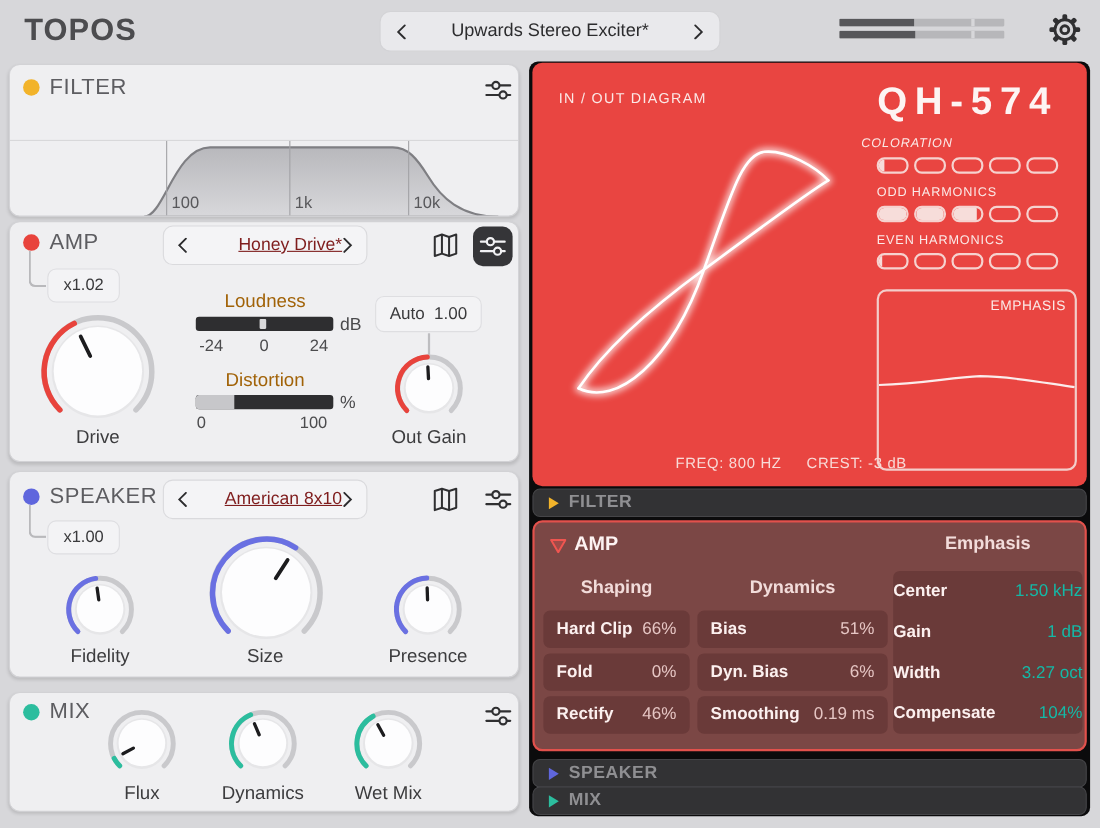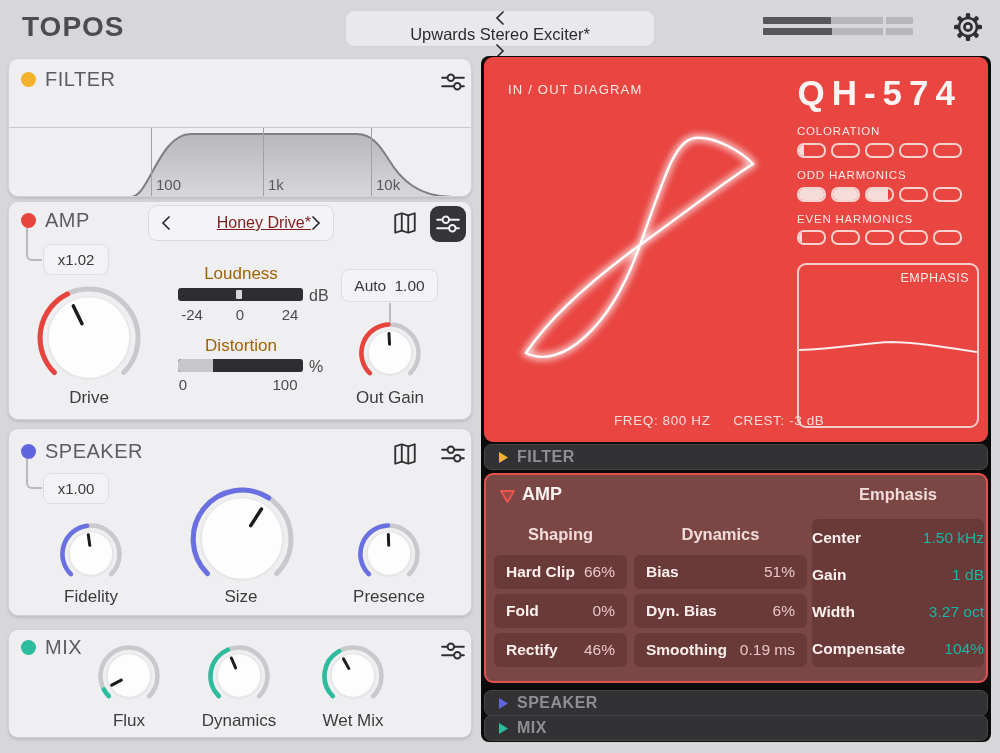--- a/index.html
+++ b/index.html
@@ -3,21 +3,21 @@
 <meta charset="utf-8">
 <style>
   * { margin:0; padding:0; box-sizing:border-box; }
   html,body { width:1000px; height:753px; }
   body { font-family:"Liberation Sans", sans-serif; background:#d7d7da; position:relative; overflow:hidden; }
   .abs { position:absolute; }
 
   
   .logo { left:22px; top:11px; font-size:28px; font-weight:700; letter-spacing:1px; color:#4c4c4f; }
   .main-preset { left:345px; top:10px; width:310px; height:37px; background:#e9e9ec; border:1px solid #d3d3d6;
-    border-radius:10px; display:flex; align-items:center; justify-content:space-between; padding:0 14px;flex-direction:column; }
+    border-radius:10px; display:flex; align-items:center; justify-content:space-between; padding:0 14px; }
   .main-preset .pname { font-size:16.5px; color:#2c2c2e; flex:1; text-align:center; }
   .meter { left:763px; top:17px; width:150px; }
   .meter-row { position:relative; height:7px; background:#b7b7ba; border-radius:1px; margin-bottom:4px; overflow:hidden; }
   .meter-fill { position:absolute; left:0; top:0; bottom:0; background:#57575a; }
   .meter-gap { position:absolute; top:0; bottom:0; width:3px; left:80%; background:#d7d7da; }
   .gearwrap { left:952px; top:11px; width:32px; height:32px; cursor:pointer; }
 
   
   .card { background:#efeff1; border:1px solid #d2d2d5; border-radius:10px; box-shadow:0 2px 3px rgba(0,0,0,.12); }
   .dot { position:absolute; width:15px; height:15px; border-radius:50%; }
@@ -222,20 +222,29 @@
         <circle cx="32" cy="32" r="23" fill="#e6e6e8"></circle>
         <circle cx="32" cy="31.5" r="21.2" fill="#fdfdfe"></circle>
         <line x1="31.542583742436673" y1="23.271977866245024" x2="30.976832055450448" y2="12.47679259554808" stroke="#1c1c1e" stroke-width="3" stroke-linecap="round"></line>
       </svg></div>
   <div class="knob-label" style="left:381px;top:186px;">Out Gain</div>
 </div>
 
 <div class="abs card" style="left:8px;top:428px;width:464px;height:188px;">
   <span class="dot" style="left: 12px; top: 15px; background: rgb(95, 102, 221);"></span>
   <span class="sec-title" style="left:36px;top:11px;">SPEAKER</span>
+  <div class="preset-box" style="left:139px;top:7px;width:186px;">
+    <svg class="chev" viewBox="0 0 10 14">
+        <path d="M8 1 L2 7 L8 13" fill="none" stroke="#2c2c2e" stroke-width="1.7" stroke-linecap="round"></path>
+      </svg>
+    <span class="pname">American 8x10</span>
+    <svg class="chev" viewBox="0 0 10 14">
+        <path d="M2 1 L8 7 L2 13" fill="none" stroke="#2c2c2e" stroke-width="1.7" stroke-linecap="round"></path>
+      </svg>
+  </div>
   <div class="icon-btn" style="left:383px;top:12px;">
     <svg viewBox="0 0 24 24">
         <g stroke="#2f2f31" stroke-width="1.7" fill="none" stroke-linejoin="round">
       <path d="M3 5 L9 3 L15 5 L21 3 L21 19 L15 21 L9 19 L3 21 Z"></path>
           <line x1="9" y1="3" x2="9" y2="19"></line>
           <line x1="15" y1="5" x2="15" y2="21"></line>
         </g>
       </svg>
   </div>
   <div class="icon-btn" style="left:431px;top:12px;">
@@ -333,21 +342,21 @@
         <g stroke-width="2.4">
           <path d="M 42 296 C 76 313 126 273 156 188 C 181 118 191 83 211 81 C 231 79 258 95 269 107"></path>
           <path d="M 42 296 C 64 263 101 228 156 188 C 211 148 246 121 269 107"></path>
         </g>
       </g>
     </svg>
 
     <div class="rp-label" style="left:24px;top:25px;font-size:13px;letter-spacing:1.2px;">IN / OUT DIAGRAM</div>
     <div class="rp-label" style="right:26px;top:16px;font-size:35px;font-weight:700;letter-spacing:7px;color:#fdf4f3;">QH-574</div>
 
-    <div class="rp-label" style="left:313px;top:68px;font-size:11.5px;letter-spacing:.8px;">COLORATION</div>
+    <div class="rp-label" style="left:299px;top:68px;font-size:11.5px;letter-spacing:.8px;font-style:italic;">COLORATION</div>
     <div class="seg-row" style="left:313px;top:86px;">
         <div class="seg">
           <div class="segfill" style="width: 18%;"></div>
         </div>
         <div class="seg">
           <div class="segfill" style="width: 0%;"></div>
         </div>
         <div class="seg">
           <div class="segfill" style="width: 0%;"></div>
         </div>

